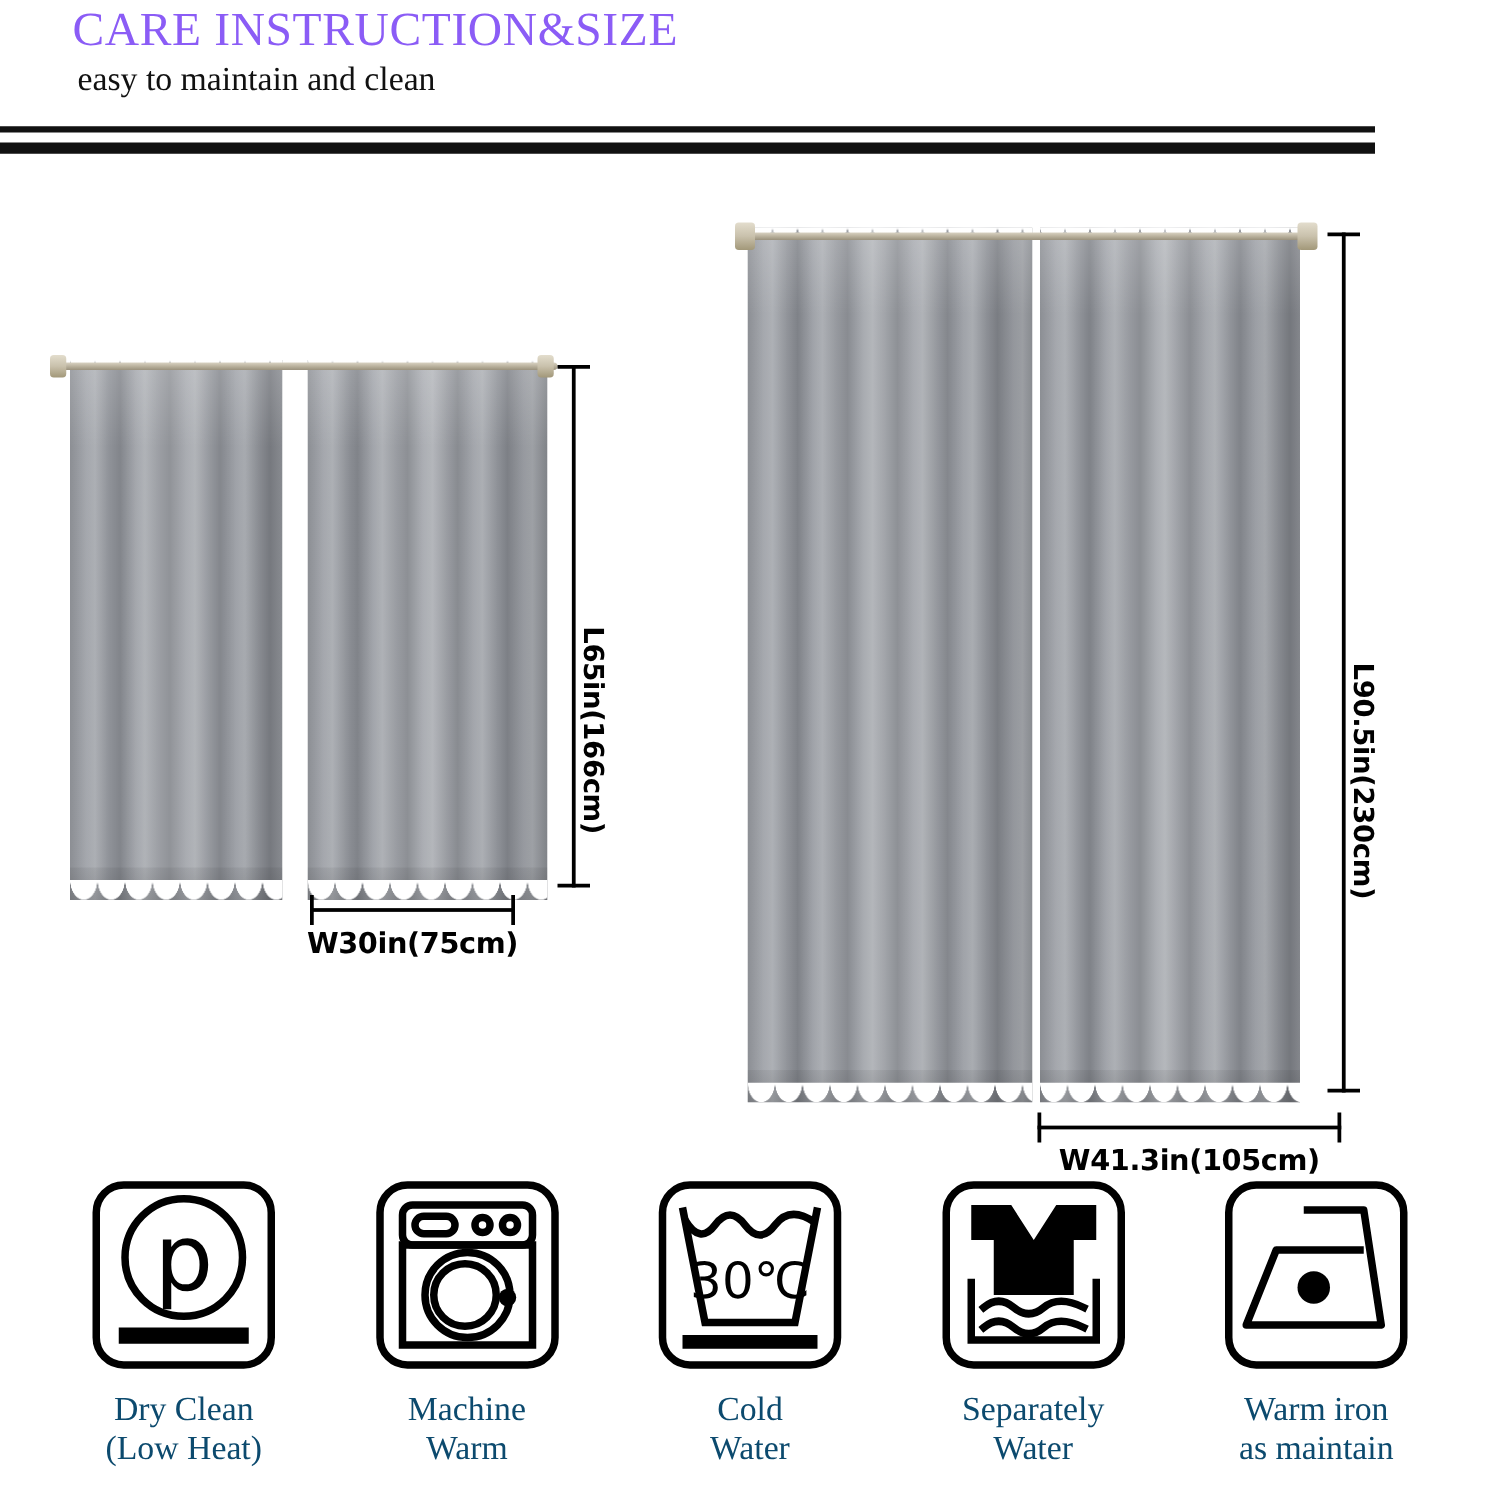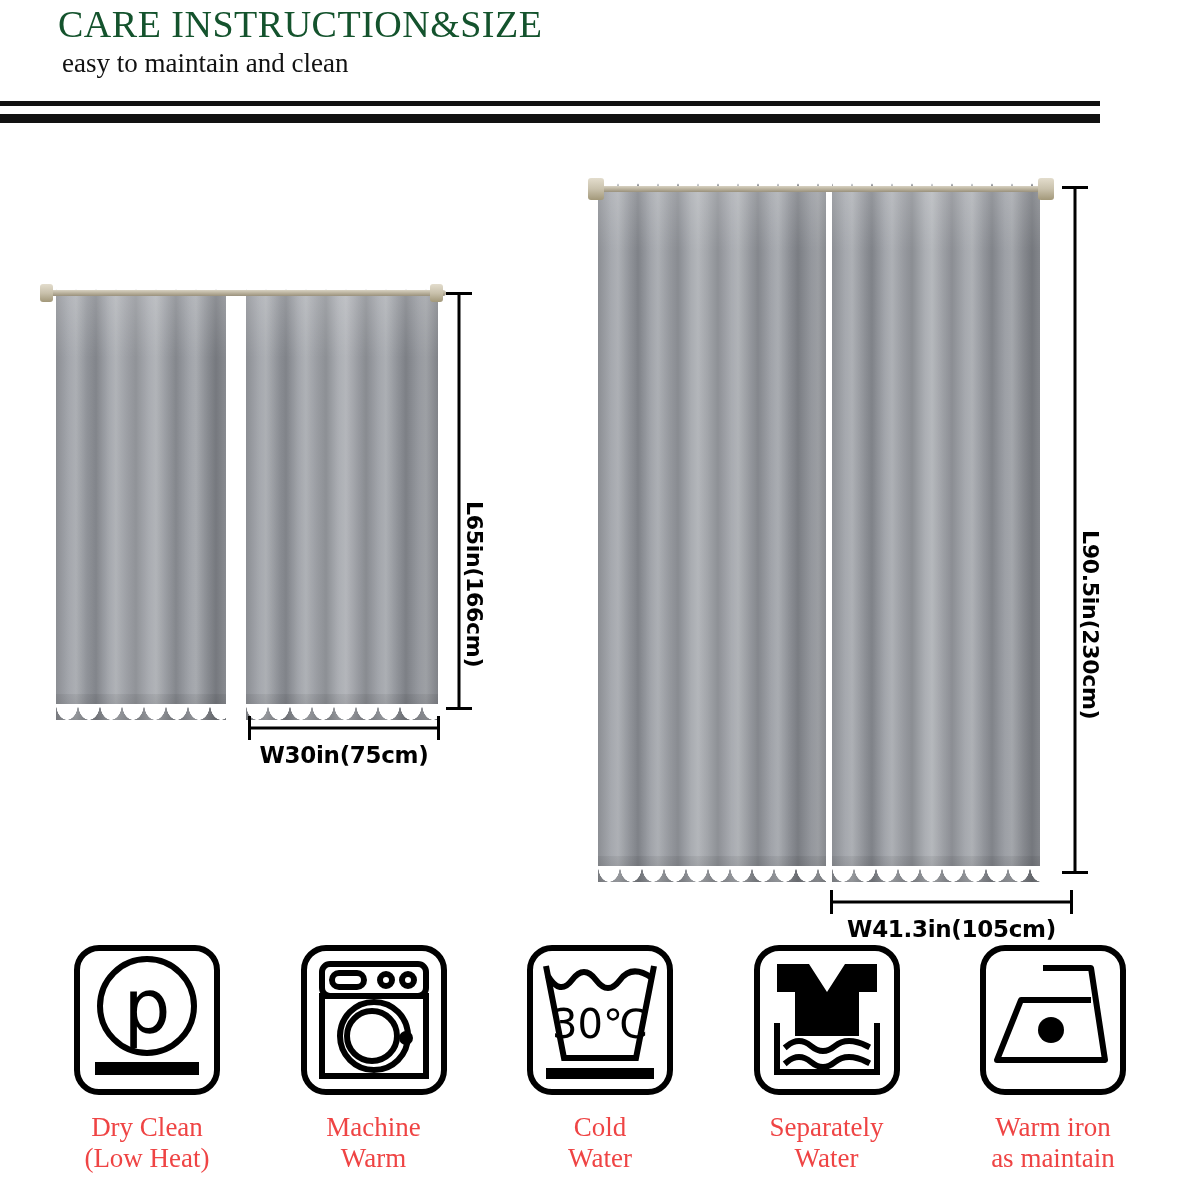--- a/index.html
+++ b/index.html
@@ -18,21 +18,21 @@
 
   
   #header { position: absolute; left: 0; top: 0; width: 1200px; }
   #page-title {
     position: absolute;
     left: 58px; top: 2px;
     font-family: "Liberation Serif", serif;
     font-size: 38px;
     letter-spacing: 0.5px;
     white-space: nowrap;
-    color: #14532d;
+    color: #8b5cf6;
   }
   #page-subtitle {
     position: absolute;
     left: 62px; top: 48px;
     font-family: "Liberation Serif", serif;
     font-size: 27px;
     white-space: nowrap;
     color: #111;
   }
   #rule-thin {
@@ -181,21 +181,21 @@
     overflow: hidden;
     opacity: 0.17;
     pointer-events: none;
   }
   .care-label {
     margin-top: 12px;
     text-align: center;
     font-family: "Liberation Serif", serif;
     font-size: 27px;
     line-height: 1.13;
-    color: #ef4444;
+    color: #0c4a6e;
     white-space: pre-line;
   }
 </style>
 </head>
 <body>
 
 <div id="header">
   <div id="page-title">CARE INSTRUCTION&amp;SIZE</div>
   <div id="page-subtitle">easy to maintain and clean</div>
   <div id="rule-thin"></div>
@@ -226,21 +226,21 @@
     <div class="scallop"></div>
   </div>
 
   <div class="dim-v" style="left:446px; top:292px; width:26px; height:418px;">
     <div class="cap top"></div>
     <div class="line"></div>
     <div class="cap bot"></div>
     <div class="dim-label">L65in(166cm)</div>
   </div>
 
-  <div class="dim-h" style="left:248px; top:716px; width:192px; height:24px;">
+  <div class="dim-h" style="left:248px; top:716px; width:164px; height:24px;">
     <div class="cap left"></div>
     <div class="line"></div>
     <div class="cap right"></div>
     <div class="dim-label">W30in(75cm)</div>
   </div>
 </div>
 
 <div class="curtain-group" style="left:540px; top:0; width:660px; height:960px;">
 
   <div class="finial" style="left:48px; top:178px;"></div>

